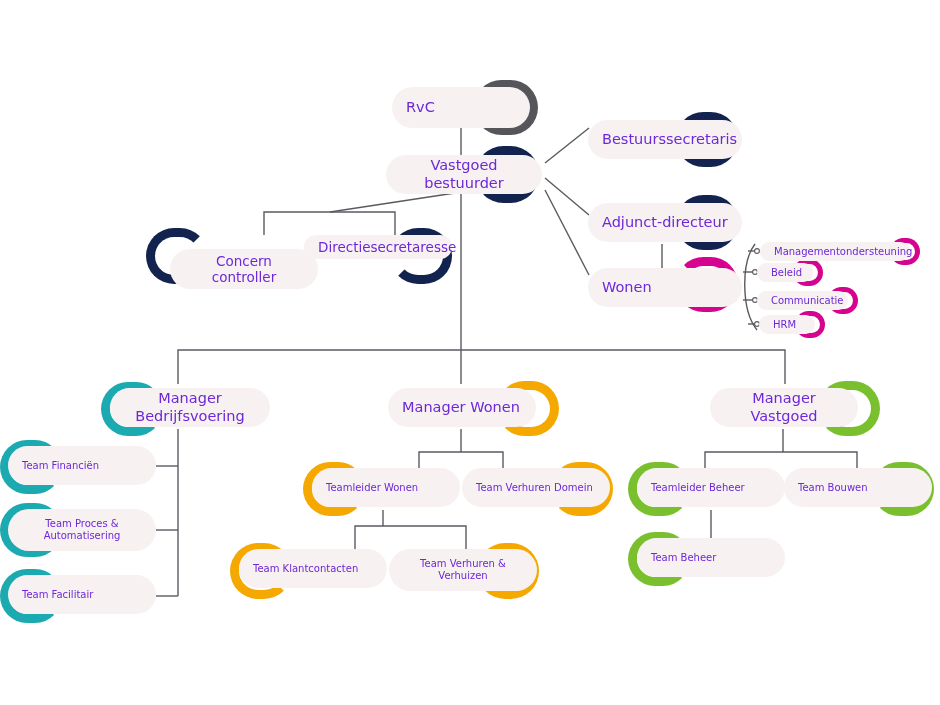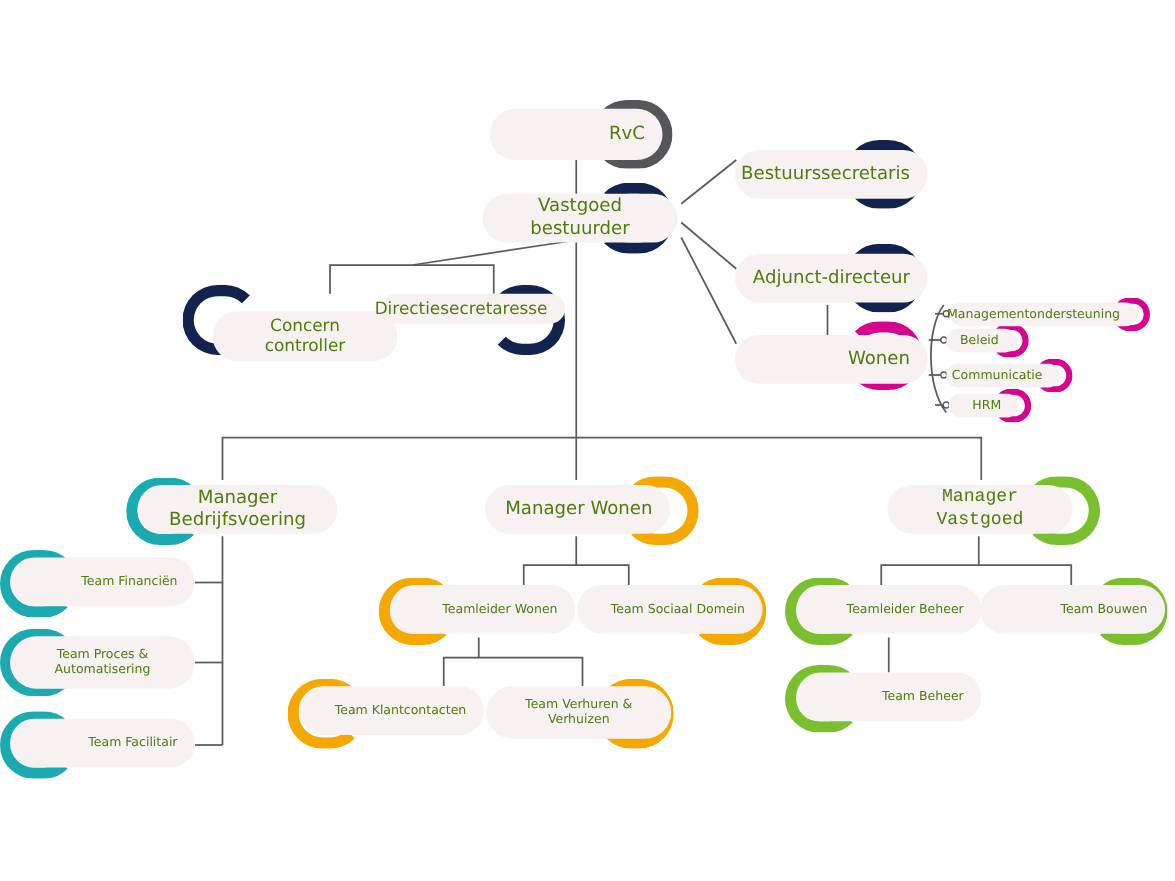--- a/index.html
+++ b/index.html
@@ -10,24 +10,24 @@
     overflow:hidden;
     position:relative;
   }
   #canvas{position:absolute;left:0;top:0;width:940px;height:705px;}
   svg.lines{position:absolute;left:0;top:0;width:940px;height:705px;pointer-events:none;}
 
   
   .node{
     position:absolute;
     box-sizing:border-box;
-    display:flex;align-items:center;justify-content:flex-end;
+    display:flex;align-items:center;justify-content:flex-start;
     text-align:center;
     background:#f7f2f1;
-    color:#4d7c0f;
+    color:#6d28d9;
     border-radius:999px;
     line-height:1.2;
     z-index:2;
   }
   .node .lbl{display:block;padding:0 14px;}
 
   
   .arc{
     position:absolute;
     box-sizing:border-box;
@@ -158,21 +158,21 @@
   <div class="node lvl1" style="left:110px;top:388px;width:160px;height:39px;">
     <span class="lbl">Manager Bedrijfsvoering</span>
   </div>
 
   <div class="arc right" style="left:497px;top:381px;width:62px;height:55px;border-width:9px;color:#f5a800;"></div>
   <div class="node lvl1" style="left:388px;top:388px;width:148px;height:39px;">
     <span class="lbl">Manager Wonen</span>
   </div>
 
   <div class="arc right" style="left:818px;top:381px;width:62px;height:55px;border-width:9px;color:#7ac02e;"></div>
-  <div class="node lvl1" style="left:710px;top:388px;width:148px;height:39px;font-family:Liberation Mono, monospace;">
+  <div class="node lvl1" style="left:710px;top:388px;width:148px;height:39px;">
     <span class="lbl">Manager Vastgoed</span>
   </div>
 
   <div class="arc left" style="left:0px;top:440px;width:62px;height:54px;border-width:9px;color:#1baaaf;"></div>
   <div class="node lvl3" style="left:8px;top:446px;width:148px;height:39px;">
     <span class="lbl">Team Financiën</span>
   </div>
 
   <div class="arc left" style="left:0px;top:503px;width:62px;height:54px;border-width:9px;color:#1baaaf;"></div>
   <div class="node lvl3" style="left:8px;top:509px;width:148px;height:42px;">
@@ -184,21 +184,21 @@
     <span class="lbl">Team Facilitair</span>
   </div>
 
   <div class="arc left" style="left:303px;top:462px;width:62px;height:54px;border-width:9px;color:#f5a800;"></div>
   <div class="node lvl3" style="left:312px;top:468px;width:148px;height:39px;">
     <span class="lbl">Teamleider Wonen</span>
   </div>
 
   <div class="arc right" style="left:551px;top:462px;width:62px;height:54px;border-width:9px;color:#f5a800;"></div>
   <div class="node lvl3" style="left:462px;top:468px;width:148px;height:39px;">
-    <span class="lbl">Team Sociaal Domein</span>
+    <span class="lbl">Team Verhuren Domein</span>
   </div>
 
   <div class="arc left" style="left:230px;top:543px;width:62px;height:56px;border-width:9px;color:#f5a800;"></div>
   <div class="node lvl3" style="left:239px;top:549px;width:148px;height:39px;">
     <span class="lbl">Team Klantcontacten</span>
   </div>
 
   <div class="arc right" style="left:477px;top:543px;width:62px;height:56px;border-width:9px;color:#f5a800;"></div>
   <div class="node lvl3" style="left:389px;top:549px;width:148px;height:42px;">
     <span class="lbl">Team Verhuren &amp; Verhuizen</span>

